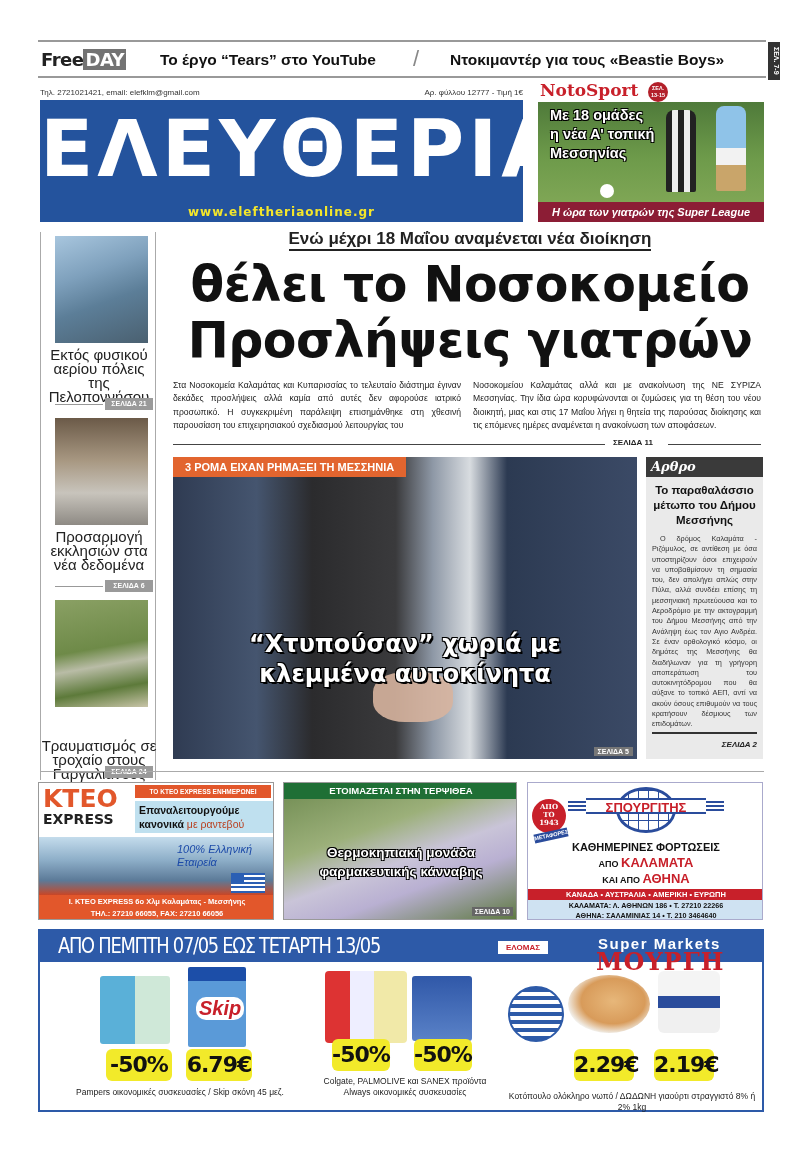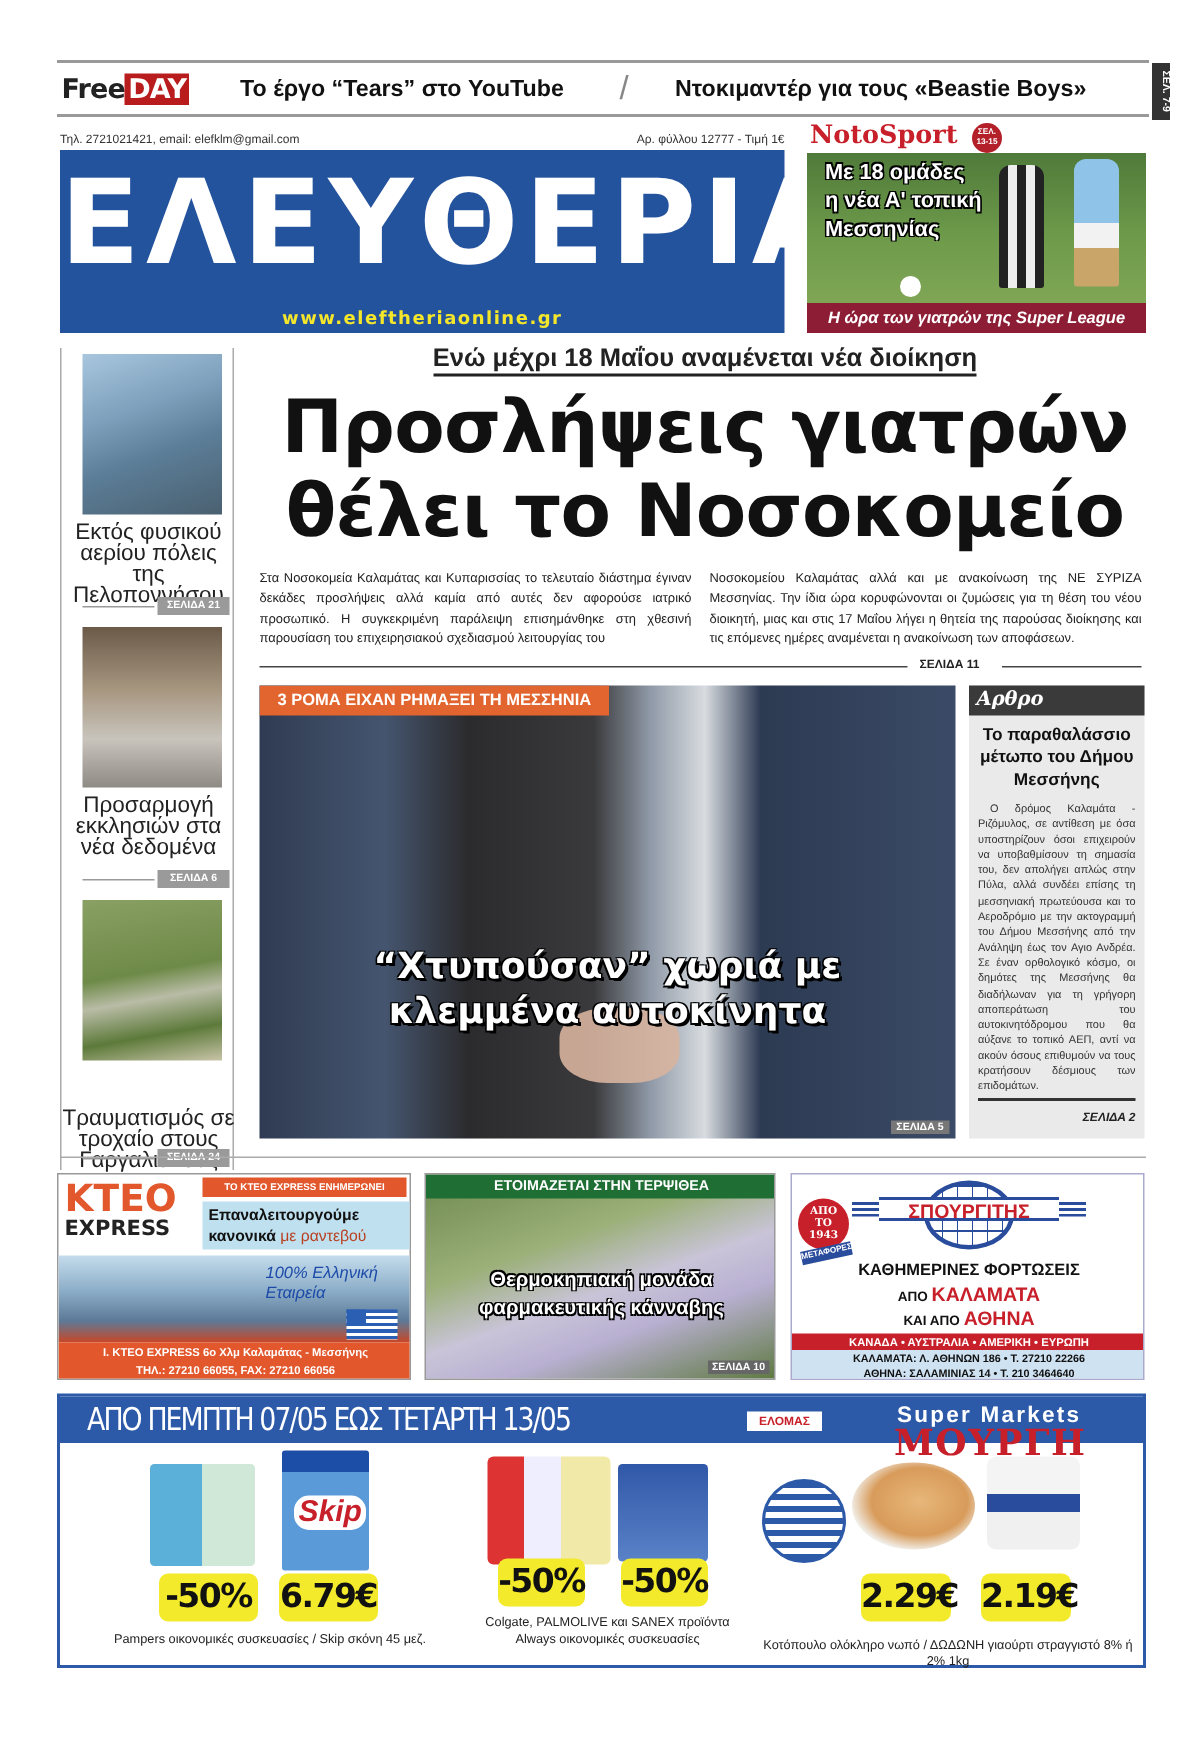--- a/index.html
+++ b/index.html
@@ -3,21 +3,21 @@
 <meta charset="utf-8">
 <style>
   * { box-sizing: border-box; margin: 0; padding: 0; }
   body { width: 800px; height: 1167px; background: #ffffff; font-family: "Liberation Sans", sans-serif; position: relative; overflow: hidden; color: #111; }
   .abs { position: absolute; }
 
   
   .freeday-bar { left: 38px; top: 40px; width: 728px; height: 38px; border-top: 2px solid #999; border-bottom: 2px solid #999; display: flex; align-items: center; }
   .freeday-logo { margin-left: 3px; font-weight: bold; font-size: 18px; font-family: "DejaVu Sans", sans-serif; letter-spacing: -0.5px; }
   .freeday-logo .free { color: #222; }
-  .freeday-logo .day { background: #b91c1c; color: #fff; padding: 0 2px; }
+  .freeday-logo .day { background: #737373; color: #fff; padding: 0 2px; }
   .fd-item { font-weight: bold; font-size: 15.5px; color: #111; }
   .fd-item1 { position: absolute; left: 122px; top: 9px; }
   .fd-slash { position: absolute; left: 375px; top: 4px; color: #888; font-size: 22px; font-weight: normal; }
   .fd-item2 { position: absolute; left: 412px; top: 9px; }
   .fd-page { position: absolute; right: -14px; top: 0; width: 12px; height: 38px; background: #333; color: #fff; font-size: 7px; writing-mode: vertical-rl; text-align: center; font-weight: bold; }
 
   .masthead-info { left: 40px; top: 88px; width: 495px; font-size: 8px; color: #333; display: flex; justify-content: space-between; }
   .masthead { left: 40px; top: 100px; width: 483px; height: 122px; background: #24539d; }
   .masthead-title { position: absolute; left: 0; top: 6px; width: 100%; text-align: center; color: #fff; font-family: "DejaVu Sans", sans-serif; font-weight: bold; font-size: 78px; letter-spacing: 4px; line-height: 86px; }
   .masthead-date { position: absolute; left: 0; top: 93px; width: 100%; text-align: center; color: #fff; font-size: 9.5px; font-family: "DejaVu Sans", sans-serif; }
@@ -183,22 +183,22 @@
     <div class="sb-cap" style="top:143px">Τραυματισμός σε τροχαίο στους Γαργαλιάνους</div>
     <div class="sb-page" style="top:170px">
         <div class="line"></div>
         <div class="lbl">ΣΕΛΙΔΑ 24</div>
       </div>
   </div>
 </div>
 
 <div class="abs kicker"><span>Ενώ μέχρι 18 Μαΐου αναμένεται νέα διοίκηση</span></div>
 <div class="abs headline">
+  <div>θέλει το Νοσοκομείο</div>
   <div>Προσλήψεις γιατρών</div>
-  <div>θέλει το Νοσοκομείο</div>
 </div>
 <div class="abs body-cols">
   <p>Στα Νοσοκομεία Καλαμάτας και Κυπαρισσίας το τελευταίο διάστημα έγιναν δεκάδες προσλήψεις αλλά καμία από αυτές δεν αφορούσε ιατρικό προσωπικό. Η συγκεκριμένη παράλειψη επισημάνθηκε στη χθεσινή παρουσίαση του επιχειρησιακού σχεδιασμού λειτουργίας του</p>
   <p>Νοσοκομείου Καλαμάτας αλλά και με ανακοίνωση της ΝΕ ΣΥΡΙΖΑ Μεσσηνίας. Την ίδια ώρα κορυφώνονται οι ζυμώσεις για τη θέση του νέου διοικητή, μιας και στις 17 Μαΐου λήγει η θητεία της παρούσας διοίκησης και τις επόμενες ημέρες αναμένεται η ανακοίνωση των αποφάσεων.</p>
 </div>
 <div class="abs main-page">
   <div class="line" style="left:0;width:432px"></div>
   <span class="lbl">ΣΕΛΙΔΑ 11</span>
   <div class="line" style="left:495px;width:93px"></div>
 </div>

